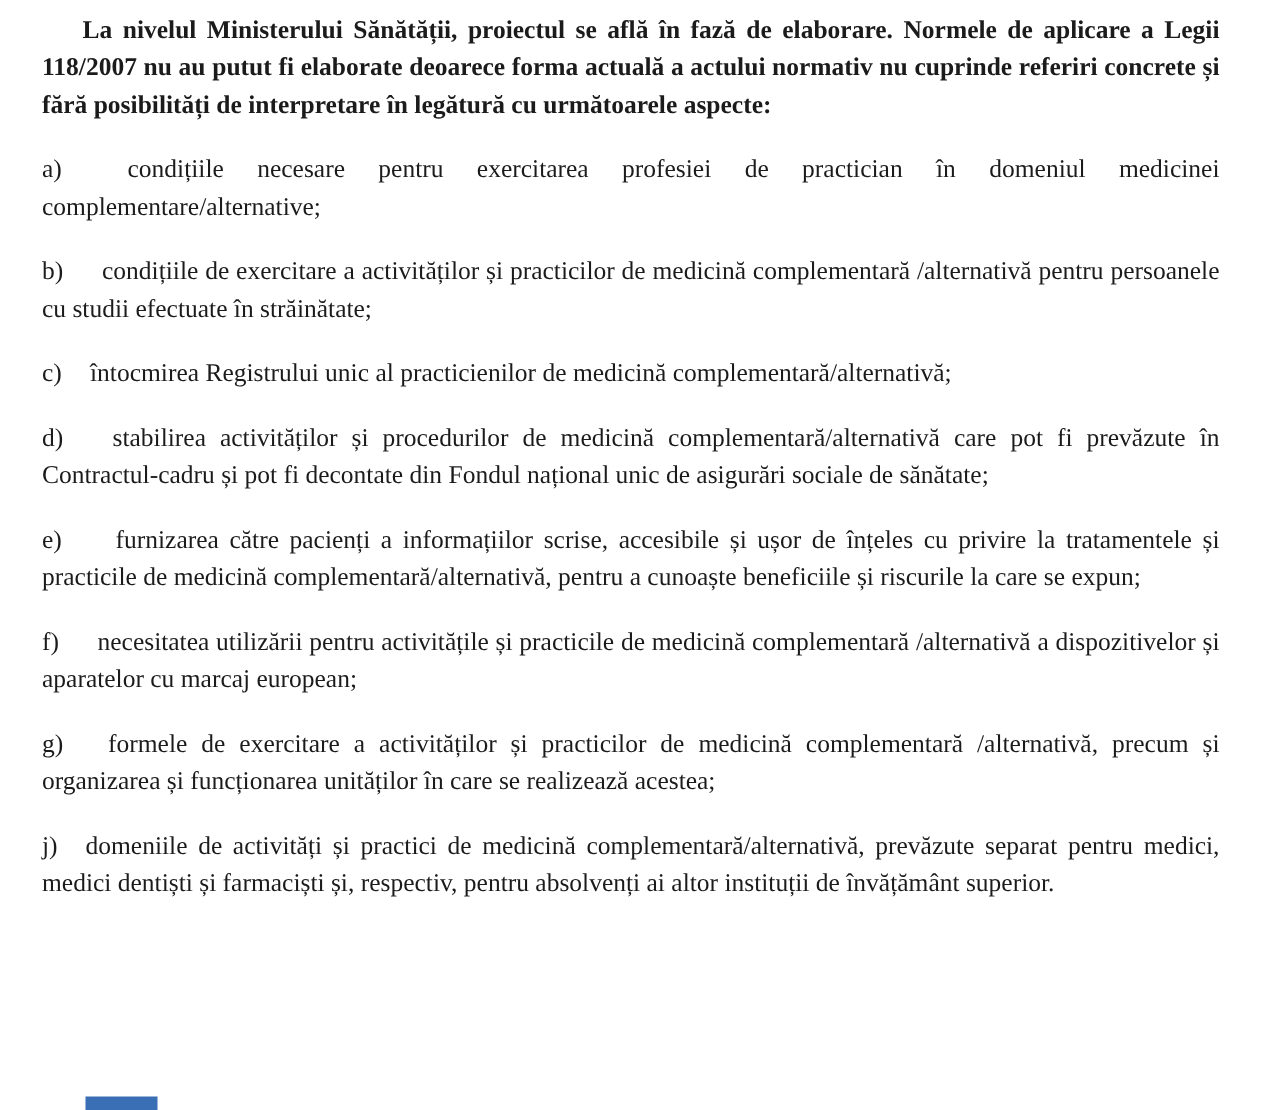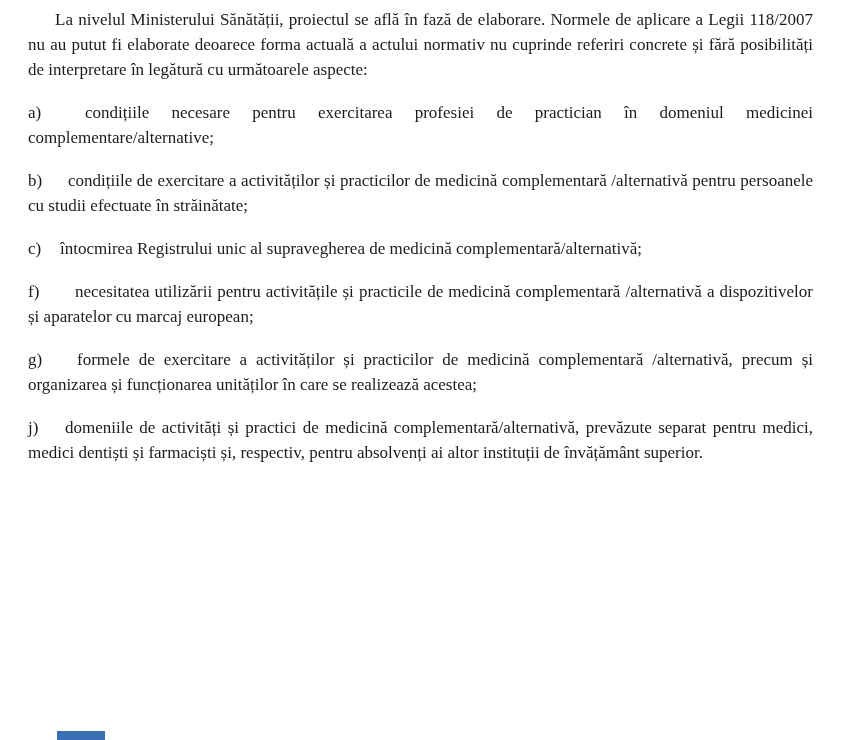--- a/index.html
+++ b/index.html
@@ -22,20 +22,21 @@
     width: 845px;
     height: 740px;
     padding: 7px 32px 0 28px;
     background: #ffffff;
     overflow: hidden;
   }
   .intro {
     margin: 0 0 12px 0;
     text-align: justify;
     text-indent: 27px;
+    font-weight: bold;
   }
   .item {
     margin: 18px 0 12px 0;
     text-align: justify;
   }
   .marker {
     display: inline-block;
     vertical-align: baseline;
   }
   
@@ -68,24 +69,30 @@
 
   <p class="item">
     <span class="marker">a)</span><span>condițiile necesare pentru exercitarea profesiei de practician în domeniul medicinei complementare/alternative;</span>
   </p>
 
   <p class="item">
     <span class="marker">b)</span><span>condițiile de exercitare a activităților și practicilor de medicină complementară /alternativă pentru persoanele cu studii efectuate în străinătate;</span>
   </p>
 
   <p class="item">
-    <span class="marker">c)</span><span>întocmirea Registrului unic al supravegherea de medicină complementară/alternativă;</span>
+    <span class="marker">c)</span><span>întocmirea Registrului unic al practicienilor de medicină complementară/alternativă;</span>
   </p>
 
+  <p class="item">
+    <span class="marker">d)</span><span>stabilirea activităților și procedurilor de medicină complementară/alternativă care pot fi prevăzute în Contractul-cadru și pot fi decontate din Fondul național unic de asigurări sociale de sănătate;</span>
+  </p>
 
+  <p class="item">
+    <span class="marker">e)</span><span>furnizarea către pacienți a informațiilor scrise, accesibile și ușor de înțeles cu privire la tratamentele și practicile de medicină complementară/alternativă, pentru a cunoaște beneficiile și riscurile la care se expun;</span>
+  </p>
 
   <p class="item">
     <span class="marker">f)</span><span>necesitatea utilizării pentru activitățile și practicile de medicină complementară /alternativă a dispozitivelor și aparatelor cu marcaj european;</span>
   </p>
 
   <p class="item">
     <span class="marker">g)</span><span>formele de exercitare a activităților și practicilor de medicină complementară /alternativă, precum și organizarea și funcționarea unităților în care se realizează acestea;</span>
   </p>
 
 

